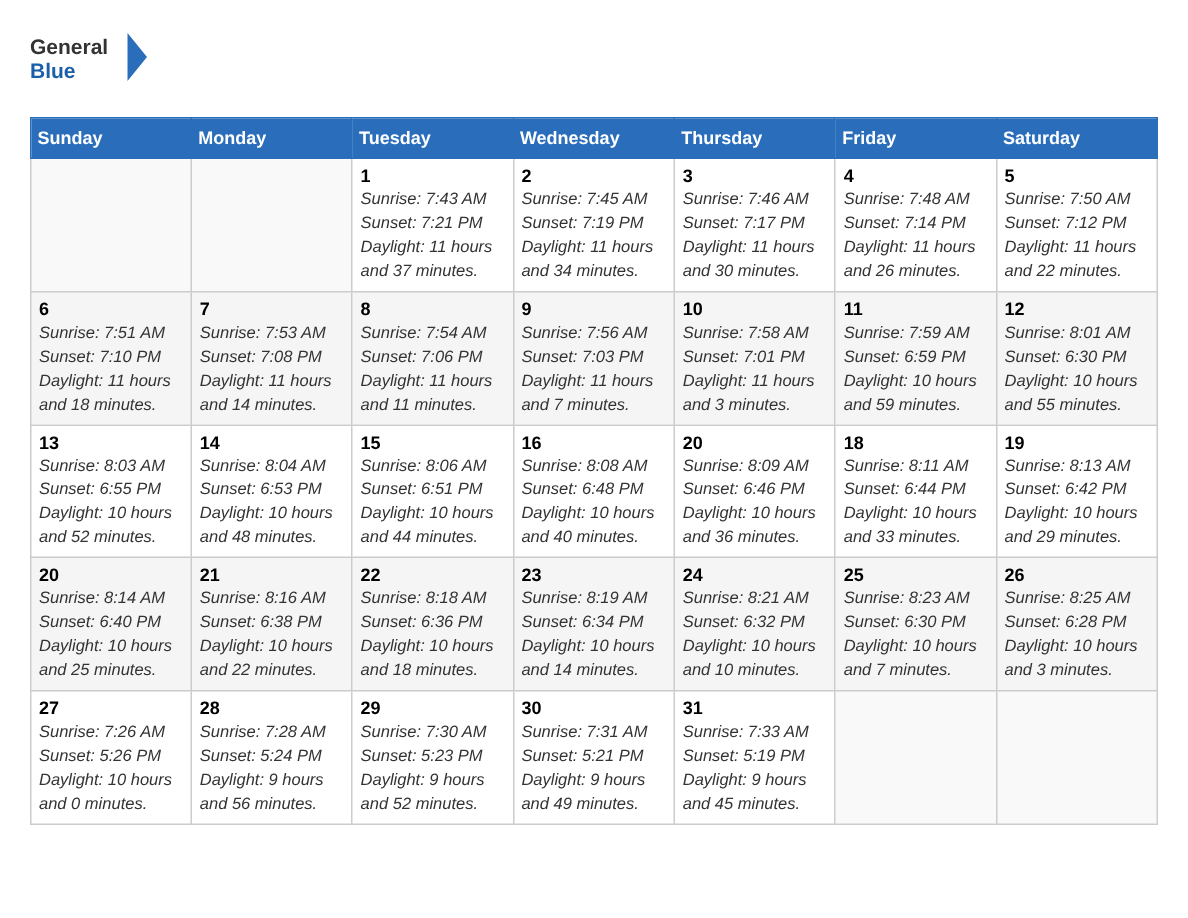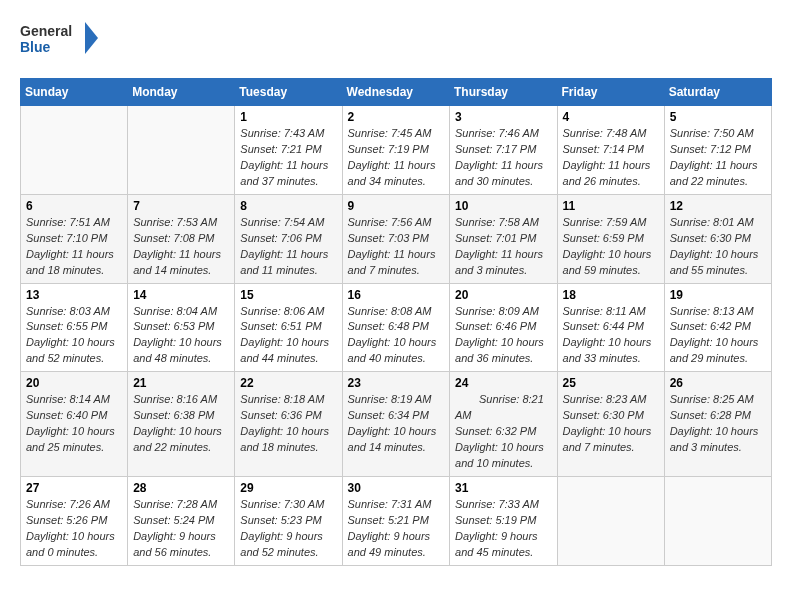--- a/index.html
+++ b/index.html
@@ -199,21 +199,21 @@
 Daylight: 10 hours
 and 22 minutes.</span></td>
         <td><span class="day-number">22</span><span class="day-detail" style="white-space: pre-line;">Sunrise: 8:18 AM
 Sunset: 6:36 PM
 Daylight: 10 hours
 and 18 minutes.</span></td>
         <td><span class="day-number">23</span><span class="day-detail" style="white-space: pre-line;">Sunrise: 8:19 AM
 Sunset: 6:34 PM
 Daylight: 10 hours
 and 14 minutes.</span></td>
-        <td><span class="day-number">24</span><span class="day-detail" style="white-space: pre-line; margin-left: 24px;">Sunrise: 8:21 AM
+        <td><span class="day-number">24</span><span class="day-detail" style="white-space: pre-line;">Sunrise: 8:21 AM
 Sunset: 6:32 PM
 Daylight: 10 hours
 and 10 minutes.</span></td>
         <td><span class="day-number">25</span><span class="day-detail" style="white-space: pre-line;">Sunrise: 8:23 AM
 Sunset: 6:30 PM
 Daylight: 10 hours
 and 7 minutes.</span></td>
         <td><span class="day-number">26</span><span class="day-detail" style="white-space: pre-line;">Sunrise: 8:25 AM
 Sunset: 6:28 PM
 Daylight: 10 hours

